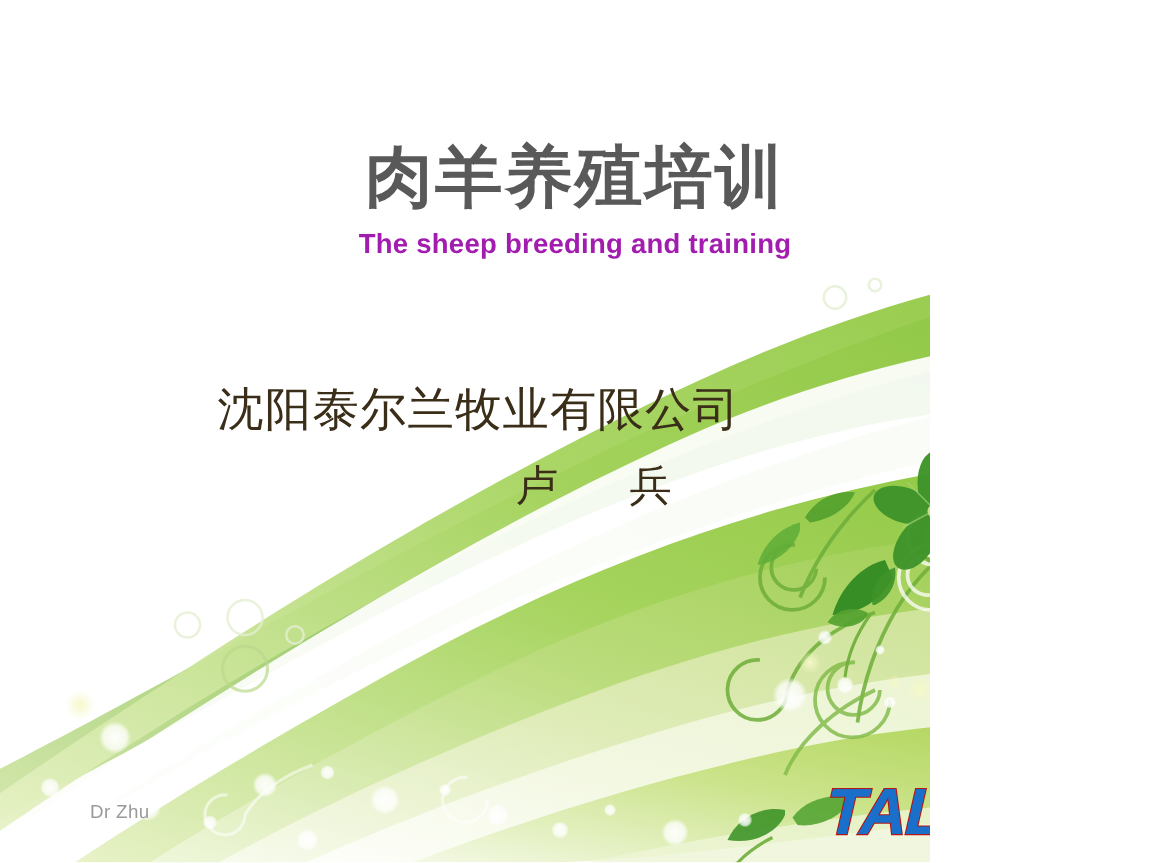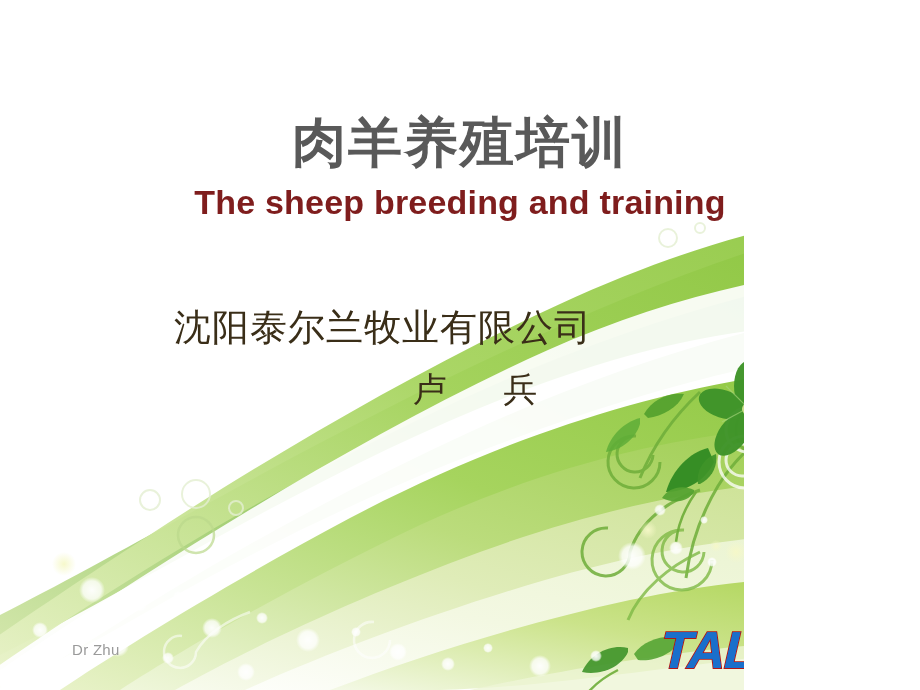--- a/index.html
+++ b/index.html
@@ -44,23 +44,23 @@
     line-height: 1.12;
     white-space: nowrap;
   }
 
   #title-en {
     position: absolute;
     left: 0;
     top: 182px;
     width: 920px;
     text-align: center;
-    font-size: 34px;
+    font-size: 22px;
     font-weight: bold;
-    color: #7f1d1d;
+    color: #a21caf;
     letter-spacing: 0.2px;
     line-height: 1.2;
     white-space: nowrap;
   }
 
   #company {
     position: absolute;
     left: 0;
     top: 305px;
     width: 920px;

